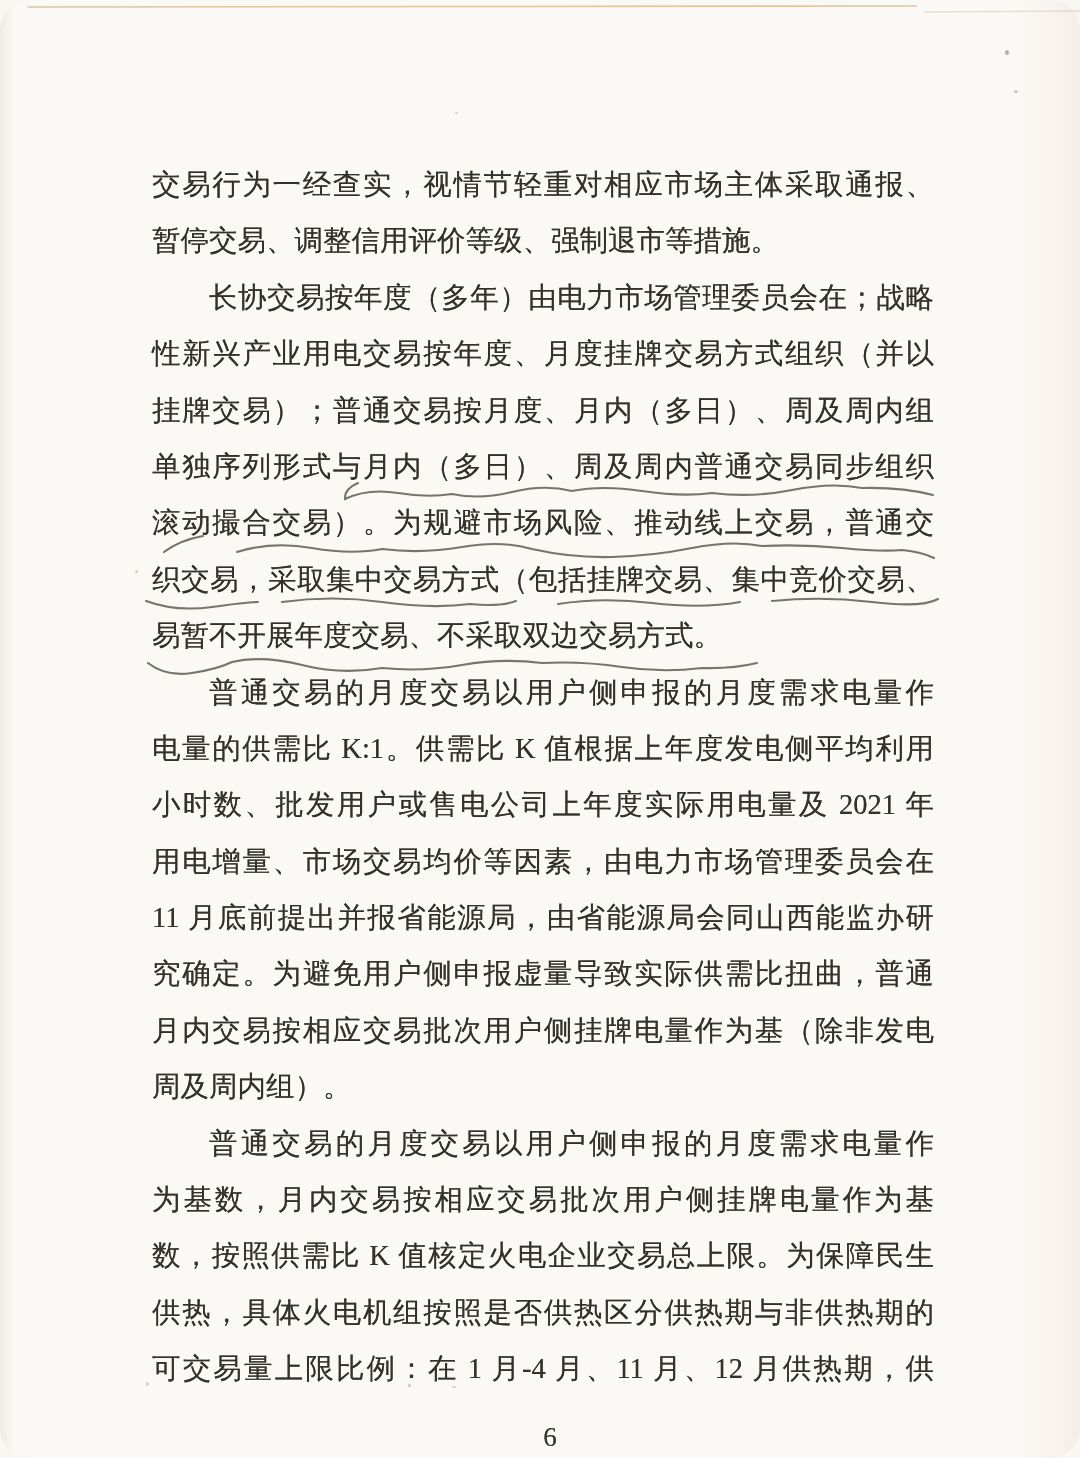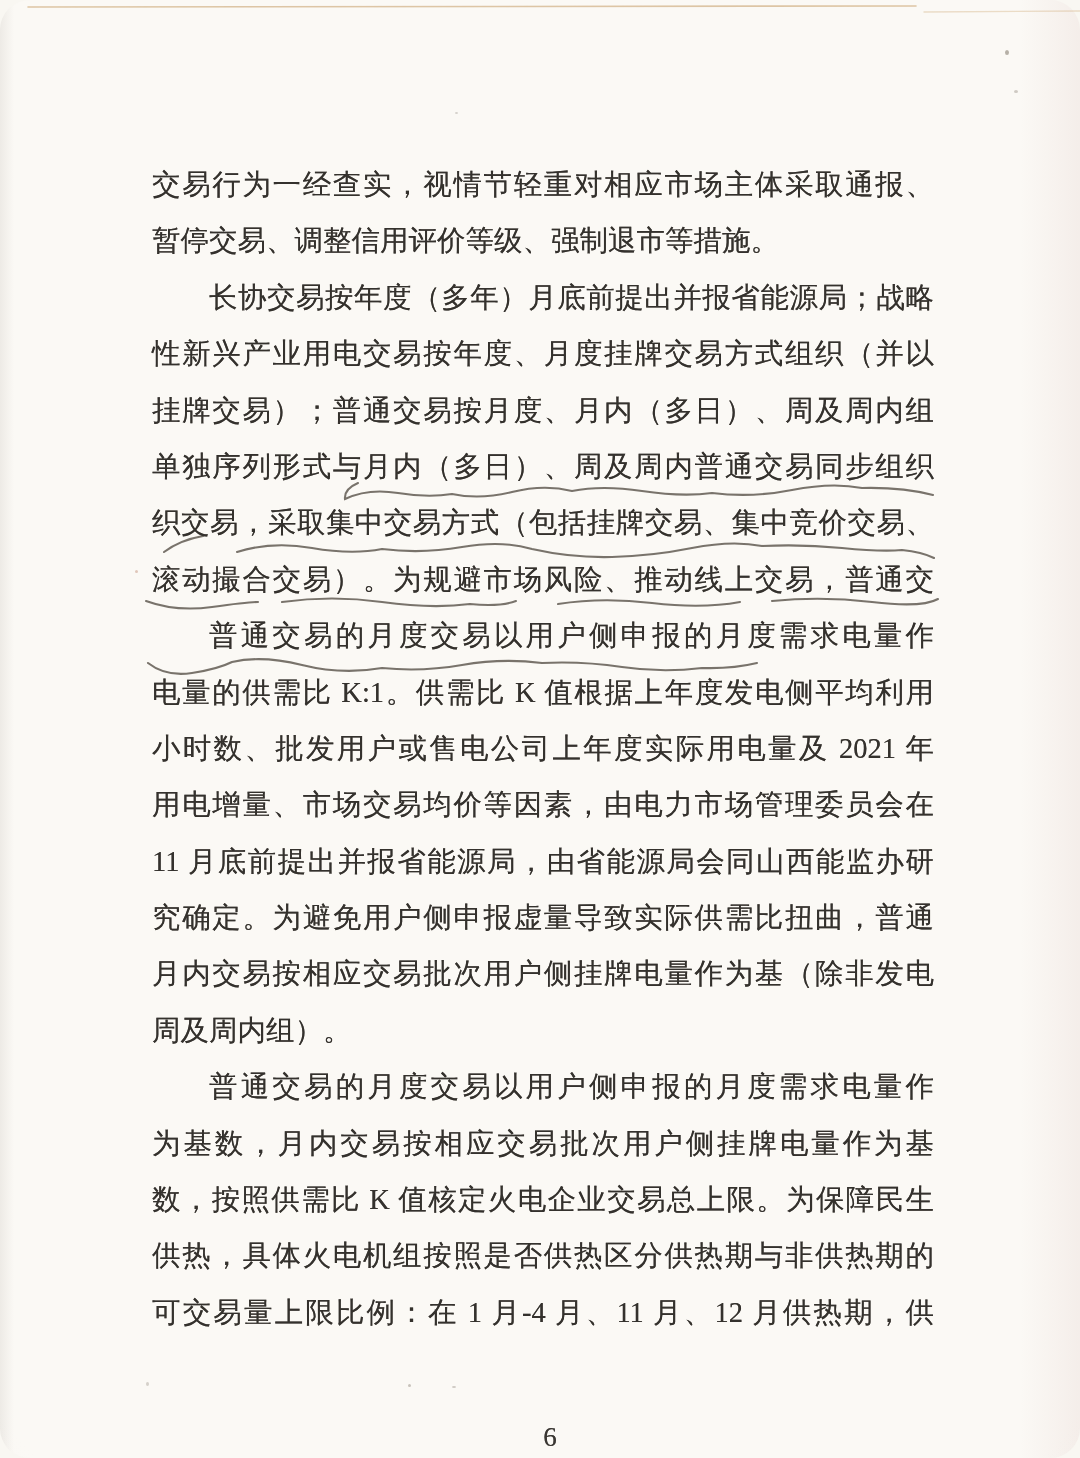--- a/index.html
+++ b/index.html
@@ -60,26 +60,27 @@
     <path d="M 282 602 Q 332 595 382 602 T 470 604 Q 500 607 516 601"></path>
     <path d="M 558 604 Q 602 597 652 603 T 740 602"></path>
     <path d="M 772 601 Q 822 596 872 602 T 938 599"></path>
 
     <path d="M 148 663 Q 166 677 192 673 Q 218 669 232 662 Q 262 655 302 665 T 382 668 Q 422 672 462 665 T 542 663 Q 582 661 622 667 T 702 668 Q 732 669 757 663"></path>
   </svg>
 
   <div class="textblock">
     <div class="tl">交易行为一经查实，视情节轻重对相应市场主体采取通报、</div>
     <div class="tl na">暂停交易、调整信用评价等级、强制退市等措施。</div>
-    <div class="tl ind">长协交易按年度（多年）月底前提出并报省能源局；战略</div>
+    <div class="tl ind">长协交易按年度（多年）由电力市场管理委员会在；战略</div>
     <div class="tl">性新兴产业用电交易按年度、月度挂牌交易方式组织（并以</div>
     <div class="tl">挂牌交易）；普通交易按月度、月内（多日）、周及周内组</div>
     <div class="tl">单独序列形式与月内（多日）、周及周内普通交易同步组织</div>
+    <div class="tl">滚动撮合交易）。为规避市场风险、推动线上交易，普通交</div>
     <div class="tl">织交易，采取集中交易方式（包括挂牌交易、集中竞价交易、</div>
-    <div class="tl">滚动撮合交易）。为规避市场风险、推动线上交易，普通交</div>
+    <div class="tl na">易暂不开展年度交易、不采取双边交易方式。</div>
     <div class="tl ind">普通交易的月度交易以用户侧申报的月度需求电量作</div>
     <div class="tl">电量的供需比 K:1。供需比 K 值根据上年度发电侧平均利用</div>
     <div class="tl">小时数、批发用户或售电公司上年度实际用电量及 2021 年</div>
     <div class="tl">用电增量、市场交易均价等因素，由电力市场管理委员会在</div>
     <div class="tl">11 月底前提出并报省能源局，由省能源局会同山西能监办研</div>
     <div class="tl">究确定。为避免用户侧申报虚量导致实际供需比扭曲，普通</div>
     <div class="tl">月内交易按相应交易批次用户侧挂牌电量作为基（除非发电</div>
     <div class="tl na">周及周内组）。</div>
     <div class="tl ind">普通交易的月度交易以用户侧申报的月度需求电量作</div>
     <div class="tl">为基数，月内交易按相应交易批次用户侧挂牌电量作为基</div>

